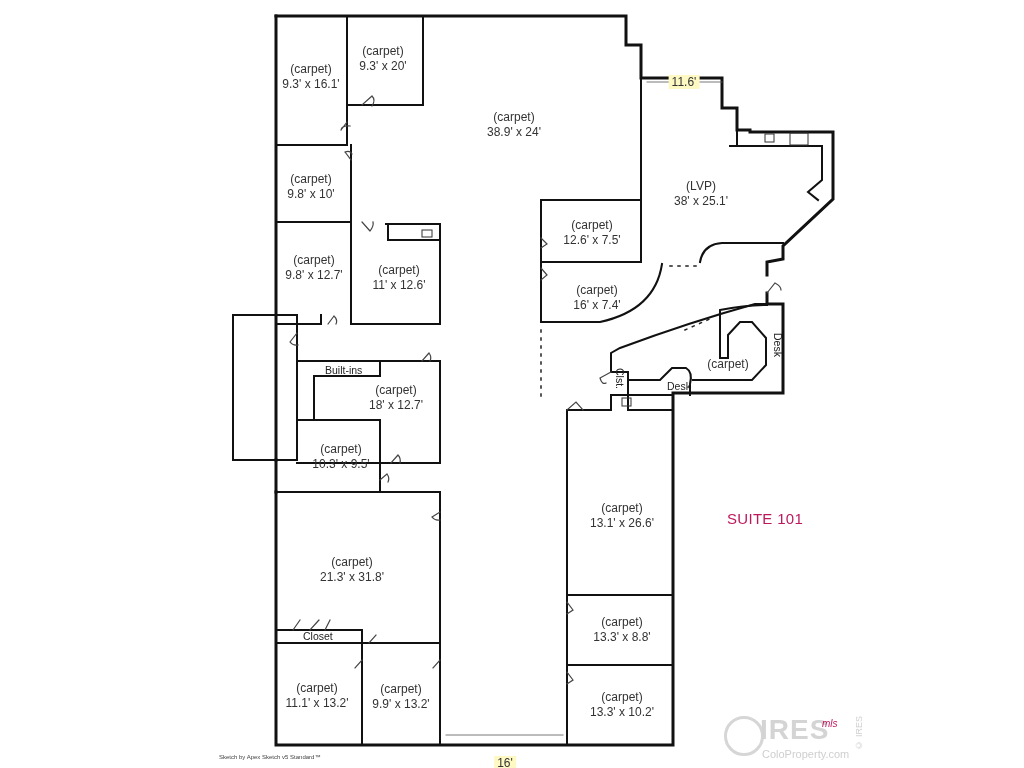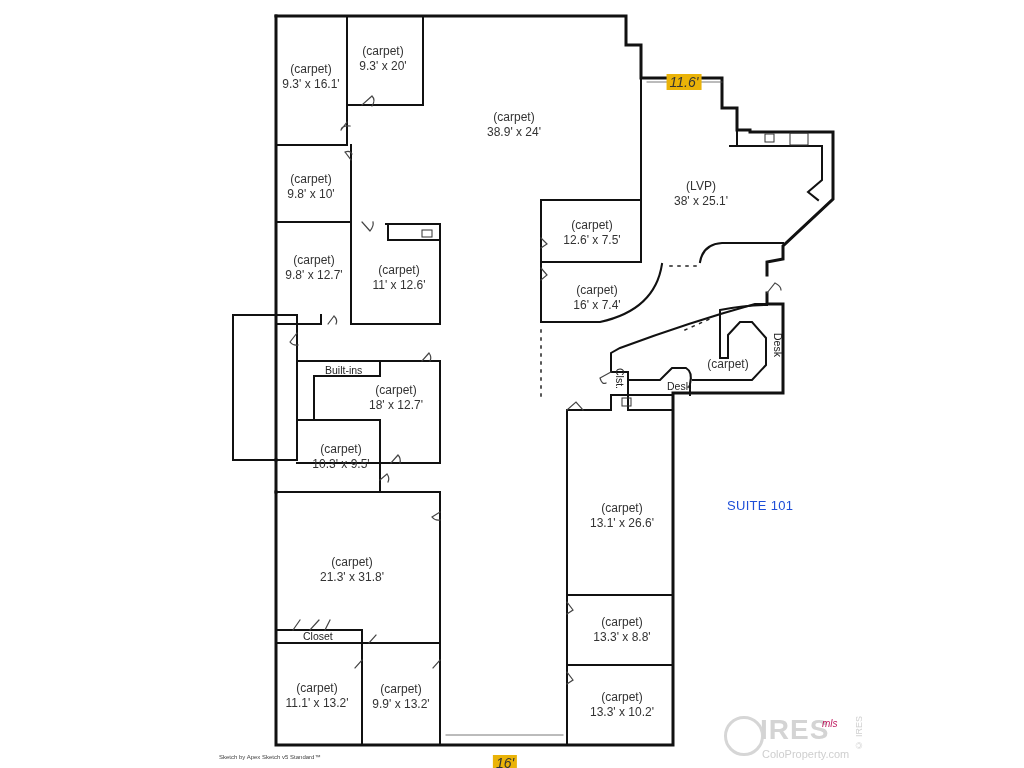--- a/index.html
+++ b/index.html
@@ -5,23 +5,23 @@
   html, body { margin:0; padding:0; background:#ffffff; }
   body { width:1024px; height:768px; position:relative; overflow:hidden;
          font-family:"Liberation Sans", "DejaVu Sans", sans-serif; color:#222; }
   #plan { position:absolute; left:0; top:0; }
   .lbl { position:absolute; text-align:center; font-size:12px; line-height:15px;
          color:#333; white-space:nowrap; transform:translate(-50%, 0); }
   .lbl span { display:block; }
   .tag { position:absolute; font-size:10.5px; color:#222; white-space:nowrap; }
   .vtag { position:absolute; font-size:10.5px; color:#222; white-space:nowrap;
           transform:rotate(90deg); transform-origin:left top; }
-  .dim { position:absolute; font-size:14px; color:#333; background:#eab308; padding:0 3px;
-         transform:translate(-50%, -50%);font-style:italic; }
-  .suite { position:absolute; left:727px; top:498px; font-size:13px; color:#1d4ed8; letter-spacing:0.3px; }
+  .dim { position:absolute; font-size:12px; color:#333; background:#fef9c3; padding:0 3px;
+         transform:translate(-50%, -50%); }
+  .suite { position:absolute; left:727px; top:510px; font-size:15px; color:#be185d; letter-spacing:0.3px; }
   .credit { position:absolute; left:219px; top:754px; font-size:6px; color:#444; }
   .logo { position:absolute; left:722px; top:712px; width:170px; height:50px; color:#d8d8d8; }
   .logo .ires { position:absolute; left:38px; top:2px; font-size:28px; font-weight:bold; letter-spacing:1px; color:#d4d4d4; }
   .logo .mls { position:absolute; left:100px; top:6px; font-size:10px; font-style:italic; color:#be185d; }
   .logo .site { position:absolute; left:40px; top:36px; font-size:11px; color:#cfcfcf; }
   .logo .ring { position:absolute; left:2px; top:4px; width:34px; height:34px; border:3px solid #d6d6d6; border-radius:50%; }
   .logo .side { position:absolute; left:132px; top:4px; font-size:9px; color:#d0d0d0; writing-mode:vertical-rl; transform:rotate(180deg); }
 </style>
 </head>
 <body>

